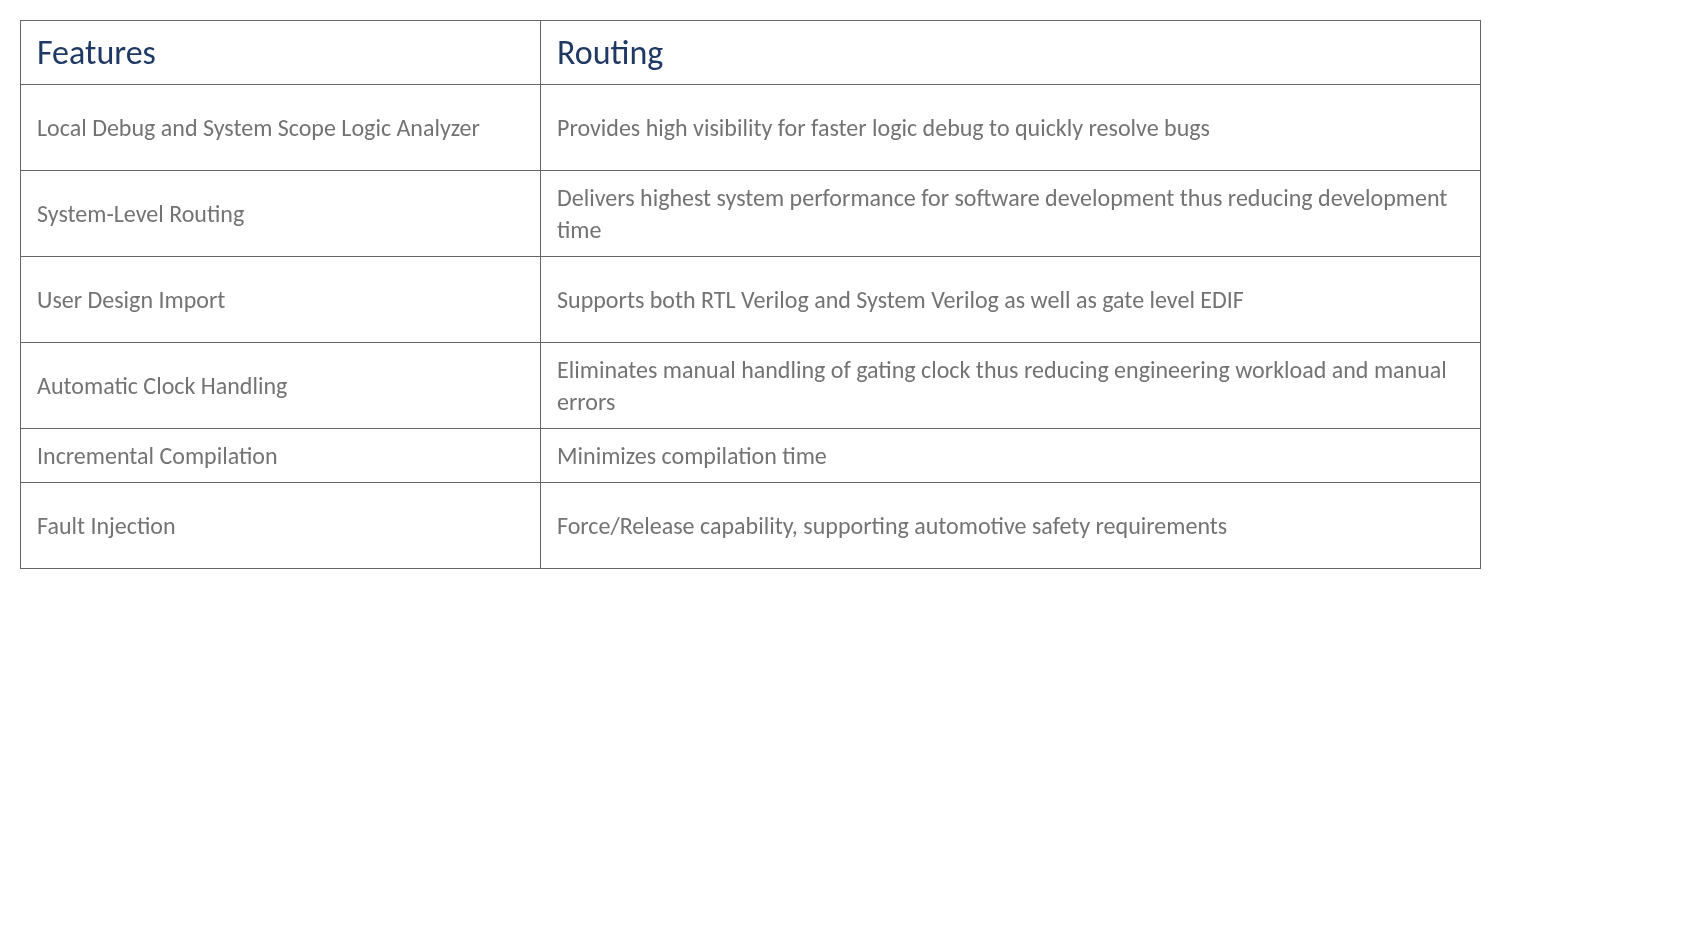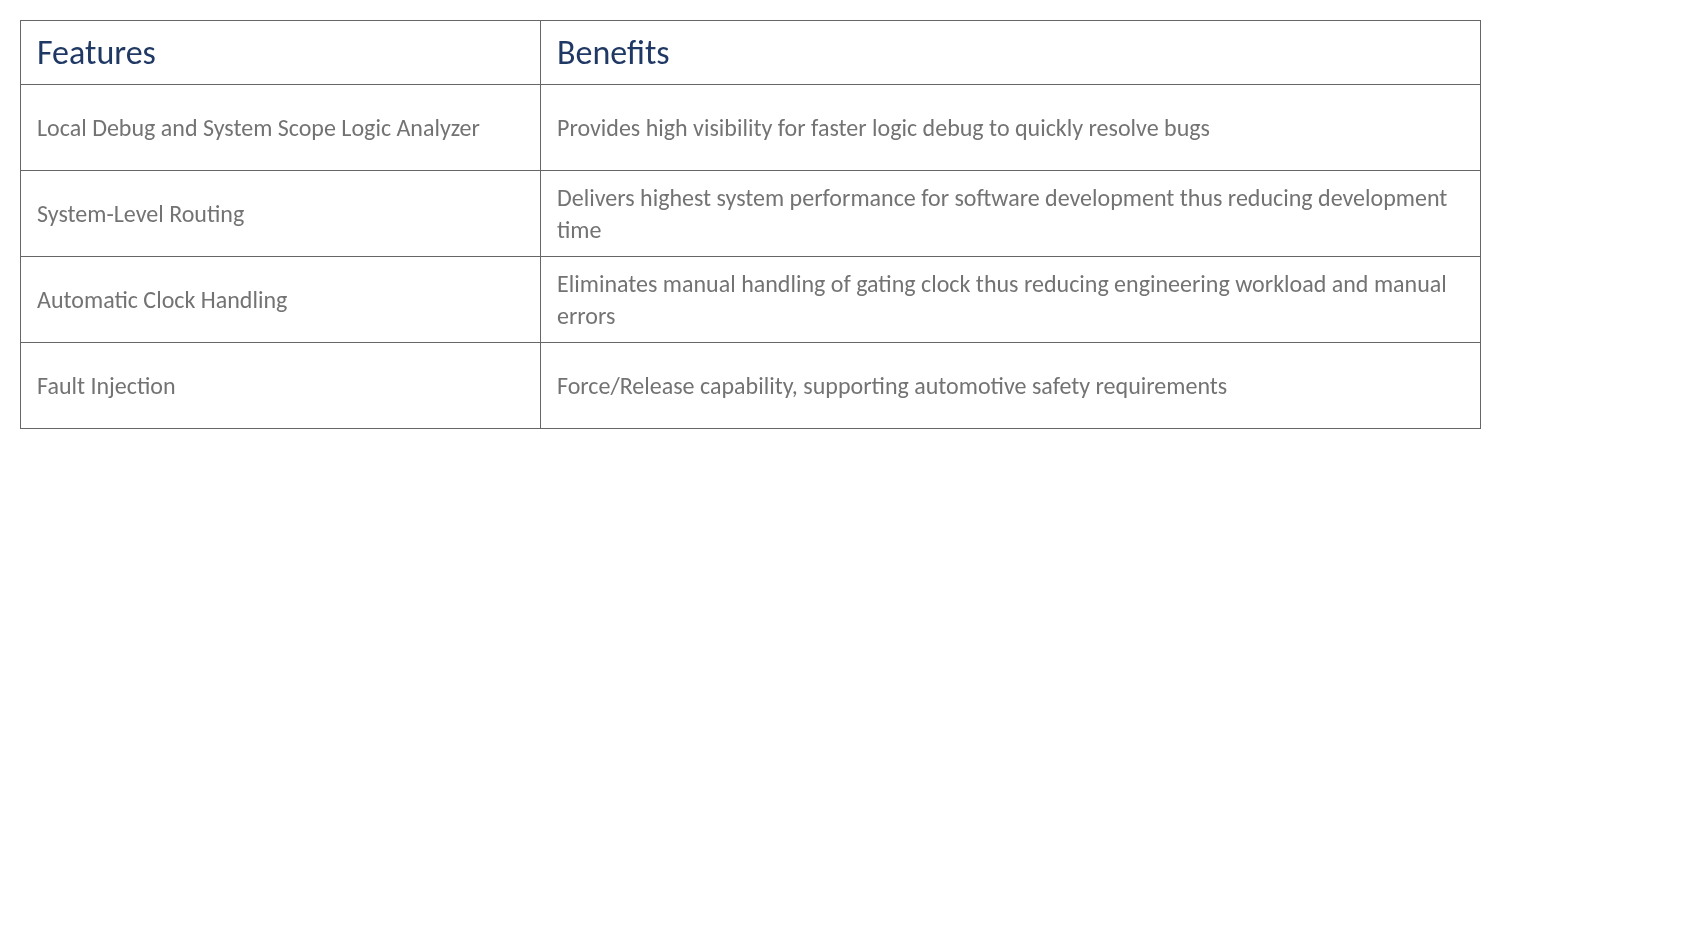--- a/index.html
+++ b/index.html
@@ -48,34 +48,42 @@
 <body>
 
 <table>
   <colgroup>
     <col class="features">
     <col class="benefits">
   </colgroup>
   <thead>
     <tr>
       <th>Features</th>
-      <th>Benefits</th>
+      <th>Routing</th>
     </tr>
   </thead>
   <tbody>
     <tr>
       <td>Local Debug and System Scope Logic Analyzer</td>
       <td>Provides high visibility for faster logic debug to quickly resolve bugs</td>
     </tr>
     <tr>
       <td>System-Level Routing</td>
       <td>Delivers highest system performance for software development thus reducing development time</td>
     </tr>
     <tr>
+      <td>User Design Import</td>
+      <td>Supports both RTL Verilog and System Verilog as well as gate level EDIF</td>
+    </tr>
+    <tr>
       <td>Automatic Clock Handling</td>
       <td>Eliminates manual handling of gating clock thus reducing engineering workload and manual errors</td>
+    </tr>
+    <tr class="single">
+      <td>Incremental Compilation</td>
+      <td>Minimizes compilation time</td>
     </tr>
     <tr>
       <td>Fault Injection</td>
       <td>Force/Release capability, supporting automotive safety requirements</td>
     </tr>
   </tbody>
 </table>
 
 </body></html>

